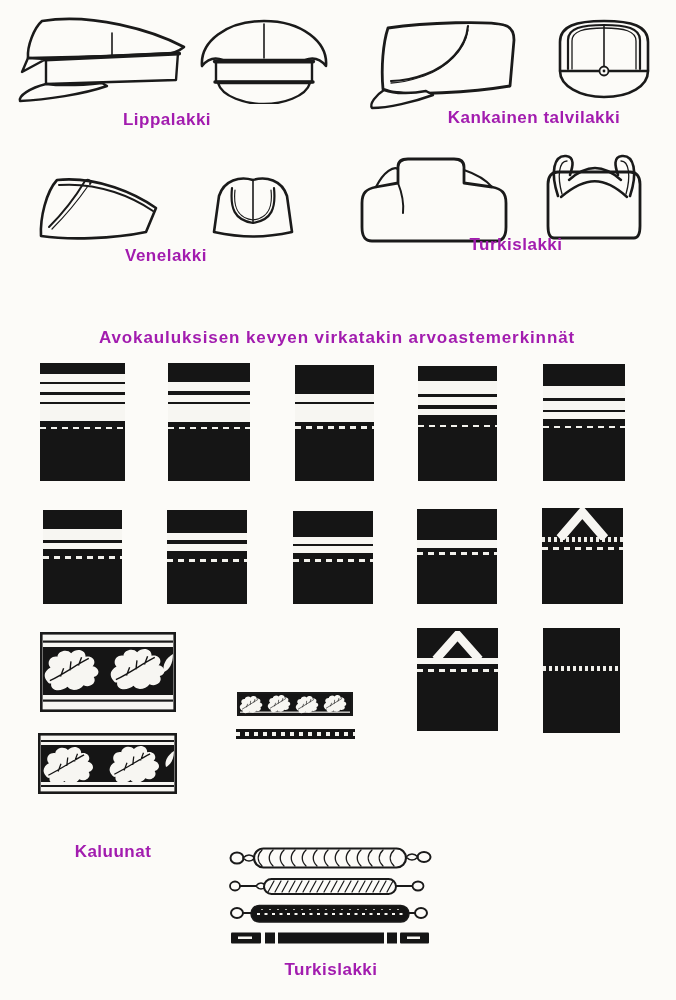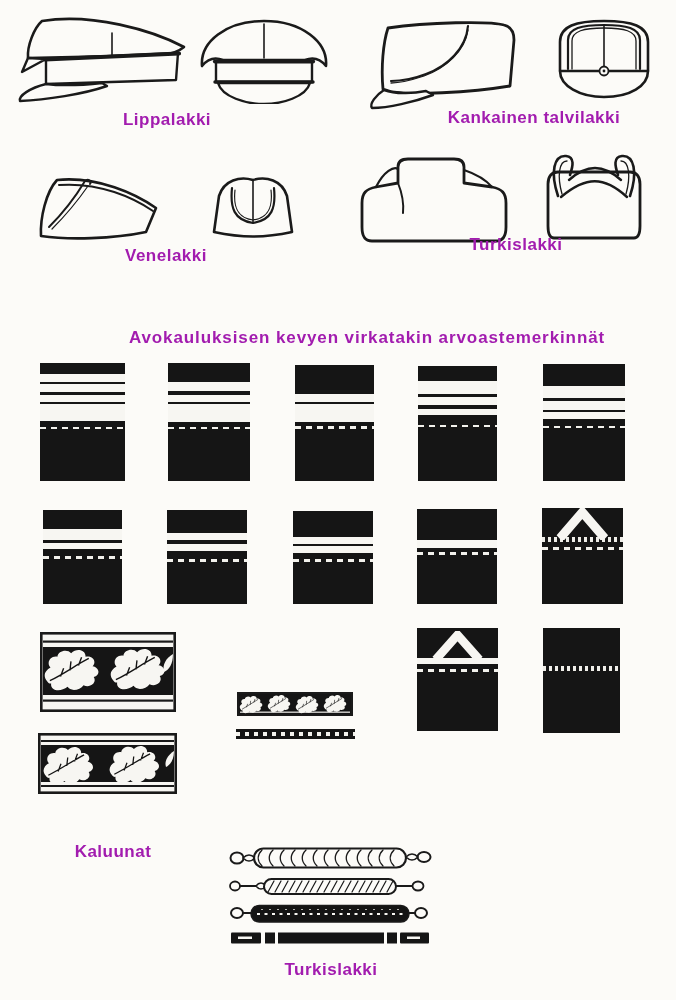--- a/index.html
+++ b/index.html
@@ -87,21 +87,21 @@
     <path class="inkf" stroke-width="2.8" d="M12,88 C7,88 6,83 6,76 L6,34 C6,26 10,22 16,22 L88,22 C94,22 98,26 98,34 L98,76 C98,83 97,88 92,88 Z"></path>
     <path class="ink" stroke-width="2.6" d="M16,46 C8,22 12,5 24,6 C33,7 31,16 28,25"></path>
     <path class="ink" stroke-width="1.3" d="M20,44 C15,26 17,11 25,11"></path>
     <path class="ink" stroke-width="2.6" d="M88,46 C96,22 92,5 80,6 C71,7 73,16 76,25"></path>
     <path class="ink" stroke-width="1.3" d="M84,44 C89,26 87,11 79,11"></path>
     <path class="ink" stroke-width="2.4" d="M27,30 C45,14 61,14 79,30"></path>
     <path class="ink" stroke-width="2.4" d="M19,47 C44,26 62,26 85,47"></path>
   </svg>
   <div class="lbl" style="left:516px;top:235px;">Turkislakki</div>
 
-  <div class="lbl title" style="left:337px;top:328px;margin-left:30px;">Avokauluksisen kevyen virkatakin arvoastemerkinnät</div>
+  <div class="lbl title" style="left:337px;top:328px;">Avokauluksisen kevyen virkatakin arvoastemerkinnät</div>
   <div id="insignia-layer">
       <div class="patch" style="left: 40px; top: 363px; width: 85px; height: 118px;">
         <div class="seg-b" style="height: 9%;"></div>
         <div class="seg-w" style="height: 7%;"></div>
         <div class="seg-b" style="height: 2%;"></div>
         <div class="seg-w" style="height: 7%;"></div>
         <div class="seg-b" style="height: 2%;"></div>
         <div class="seg-w" style="height: 6%;"></div>
         <div class="seg-b" style="height: 2%;"></div>
         <div class="seg-w" style="height: 14%;"></div>

